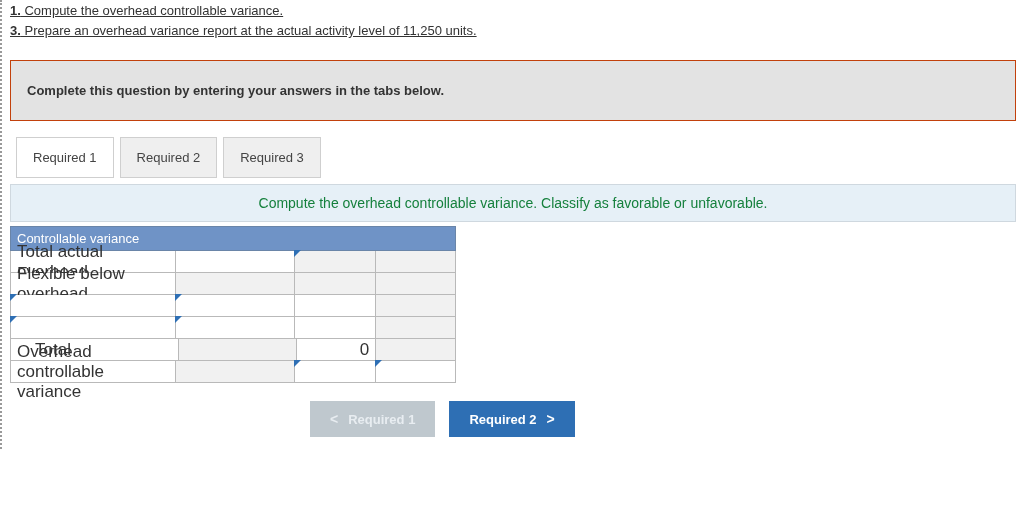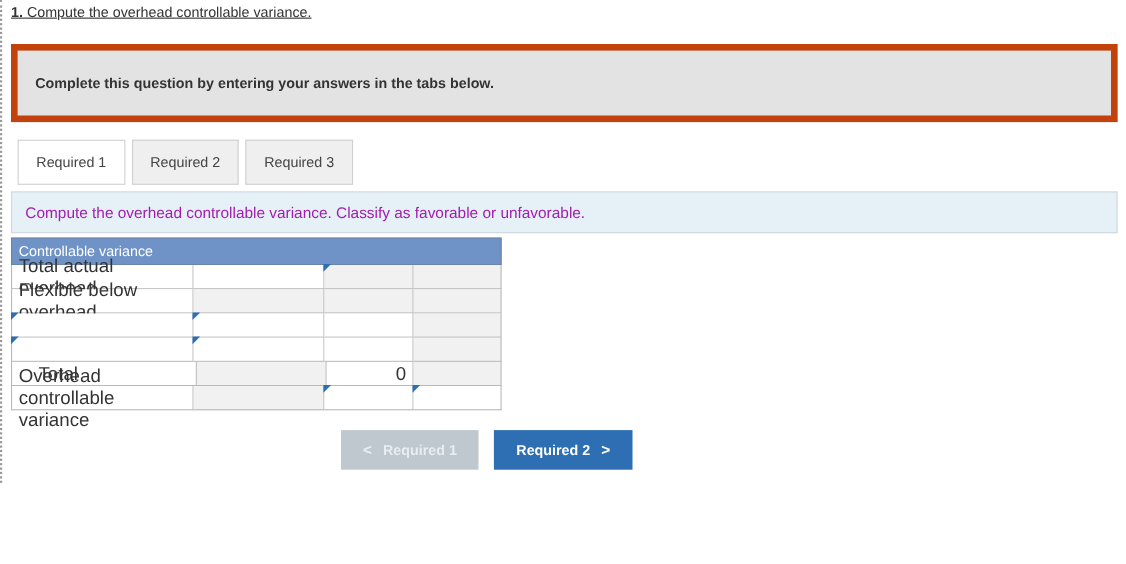--- a/index.html
+++ b/index.html
@@ -12,21 +12,21 @@
     border-left: 2px dotted #999;
   }
   .page { padding: 0 8px 12px 8px; }
 
   .instructions { padding: 2px 0 18px 0; color: #333; line-height: 1.4; text-decoration: underline; }
   .instructions div { margin-bottom: 2px; }
   .instructions b { font-weight: 700; }
 
   .prompt-banner {
     background: #e3e3e3;
-    border: 6px solid #c2410c;
+    border: 1px solid #c2410c;
     padding: 22px 16px;
     font-weight: 700;
     font-size: 13px;
     color: #333;
   }
 
   .tabs-row { margin-top: 16px; display: flex; gap: 6px; padding: 0 6px; }
   .tab {
     border: 1px solid #cfcfcf;
     padding: 12px 16px;
@@ -36,21 +36,22 @@
     cursor: pointer;
   }
   .tab.inactive { background: #efefef; }
 
   .tab-instruction {
     margin-top: 6px;
     background: #e6f0f7;
     border: 1px solid #cfd8df;
     padding: 10px 12px;
     font-size: 14px;
-    color: #a21caf;
+    color: #15803d;
+    text-align: center;
   }
 
   .worksheet { margin-top: 4px; width: 446px; border-radius: 26px; }
   .ws-header {
     background: #6f93c6;
     color: #fff;
     border: 1px solid #6a85a8;
     padding: 4px 6px;
     font-size: 13px;
   }
@@ -100,20 +101,23 @@
   .chev { font-size: 14px; }
 </style>
 </head>
 <body>
 
 <div class="page">
 
   <div class="instructions">
     <div>
       <b>1.</b><span> Compute the overhead controllable variance.</span>
+    </div>
+    <div>
+      <b>3.</b><span> Prepare an overhead variance report at the actual activity level of 11,250 units.</span>
     </div>
   </div>
 
   <div class="prompt-banner">Complete this question by entering your answers in the tabs below.</div>
 
   <div class="tabs-row">
     <div class="tab">Required 1</div>
     <div class="tab inactive">Required 2</div>
     <div class="tab inactive">Required 3</div>
   </div>

